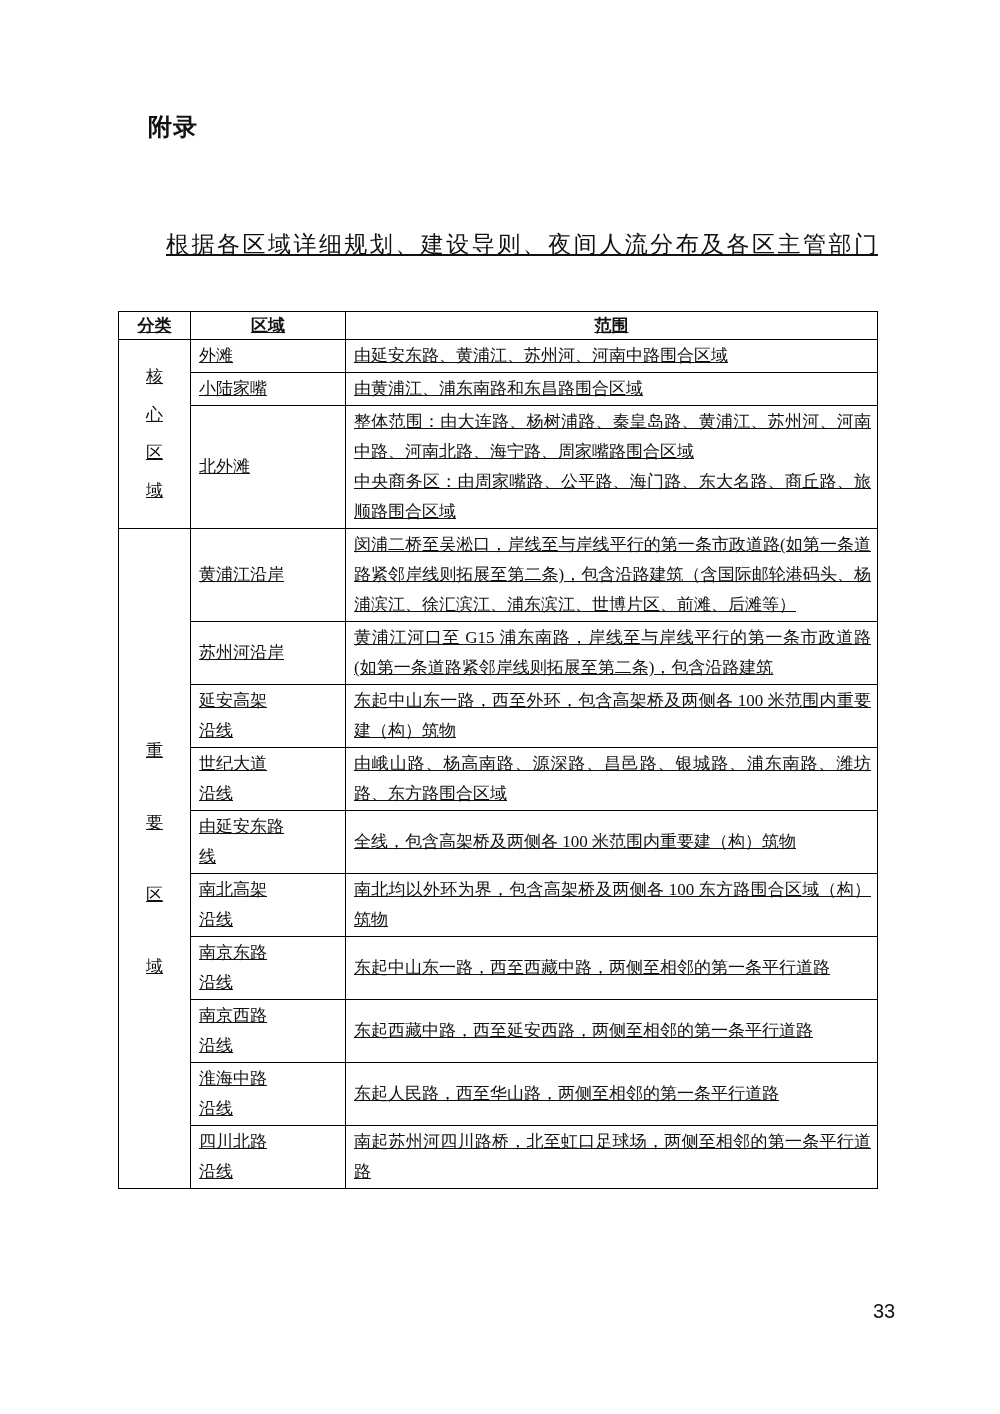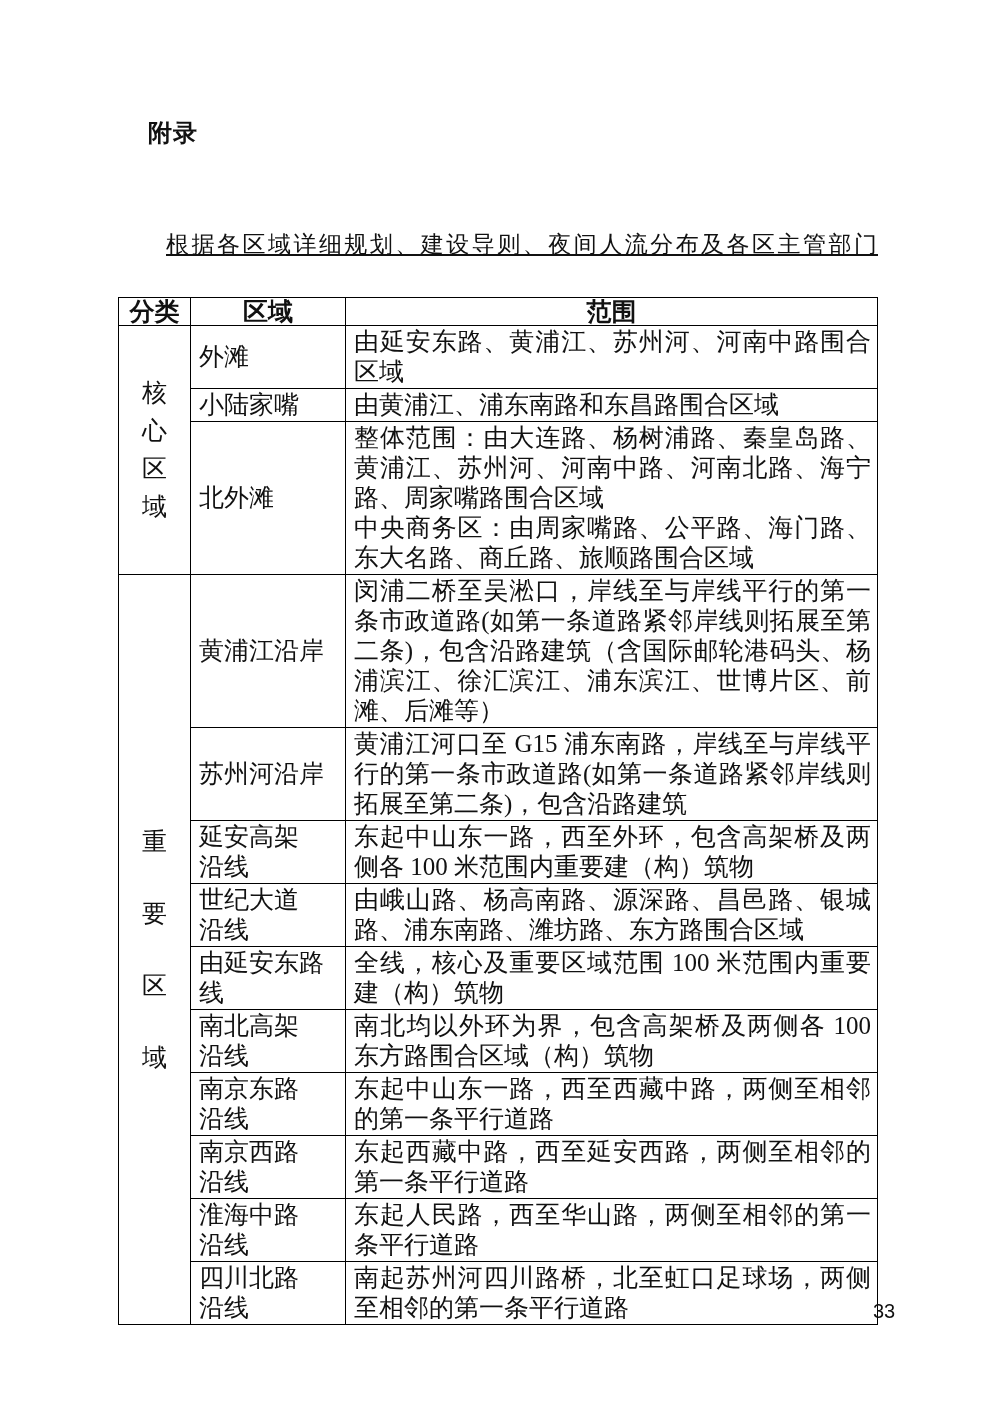--- a/index.html
+++ b/index.html
@@ -9,21 +9,21 @@
     width: 1000px;
     height: 1414px;
     margin: 0 auto;
     background: #ffffff;
     color: #111;
     font-family: "Liberation Serif", "DejaVu Serif", serif;
     overflow: hidden;
   }
   .h1 {
     position: absolute;
-    top: 116px; left: 148px;
+    top: 110px; left: 148px;
     font-size: 24px;
     font-weight: bold;
     line-height: 34px;
     letter-spacing: 1px;
   }
   .h2 {
     position: absolute;
     top: 172px; left: 148px;
     font-size: 22px;
     font-weight: bold;
@@ -41,25 +41,26 @@
   }
   .intro .line1 {
     display: block;
     text-indent: 2em;
     text-align: justify;
     text-align-last: justify;
   }
   .intro .line2 { display: block; }
   table.range-table {
     position: absolute;
-    top: 297px; left: 118px;
+    top: 311px; left: 118px;
     width: 759px;
     border-collapse: collapse;
     table-layout: fixed;
-    font-size: 25px;
+    font-size: 17px;
+    text-decoration: underline;
   }
   .range-table col.c1 { width: 72px; }
   .range-table col.c2 { width: 155px; }
   .range-table col.c3 { width: 532px; }
   .range-table td, .range-table th {
     border: 1px solid #000;
     vertical-align: middle;
     font-weight: normal;
   }
   .range-table tr.hrow th {
@@ -156,21 +157,21 @@
         <td class="scope">东起中山东一路，西至外环，包含高架桥及两侧各 100 米范围内重要建（构）筑物</td>
       </tr>
       <tr>
         <td class="region">世纪大道
 沿线</td>
         <td class="scope">由峨山路、杨高南路、源深路、昌邑路、银城路、浦东南路、潍坊路、东方路围合区域</td>
       </tr>
       <tr>
         <td class="region">由延安东路
 线</td>
-        <td class="scope">全线，核心及重要区域范围 100 米范围内重要建（构）筑物</td>
+        <td class="scope">全线，包含高架桥及两侧各 100 米范围内重要建（构）筑物</td>
       </tr>
       <tr>
         <td class="region">南北高架
 沿线</td>
         <td class="scope">南北均以外环为界，包含高架桥及两侧各 100 东方路围合区域（构）筑物</td>
       </tr>
       <tr>
         <td class="region">南京东路
 沿线</td>
         <td class="scope">东起中山东一路，西至西藏中路，两侧至相邻的第一条平行道路</td>

